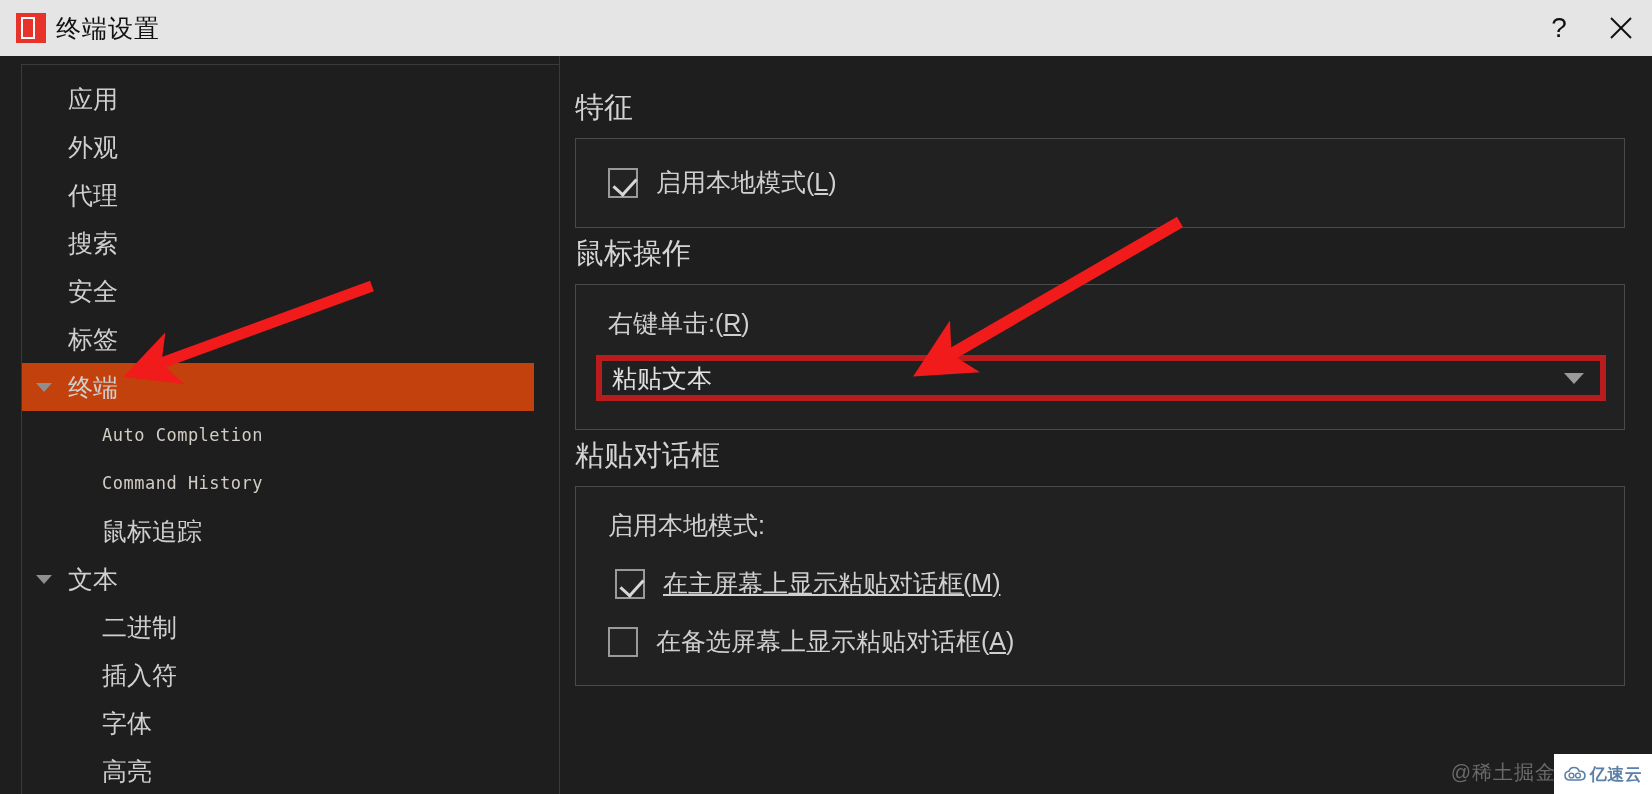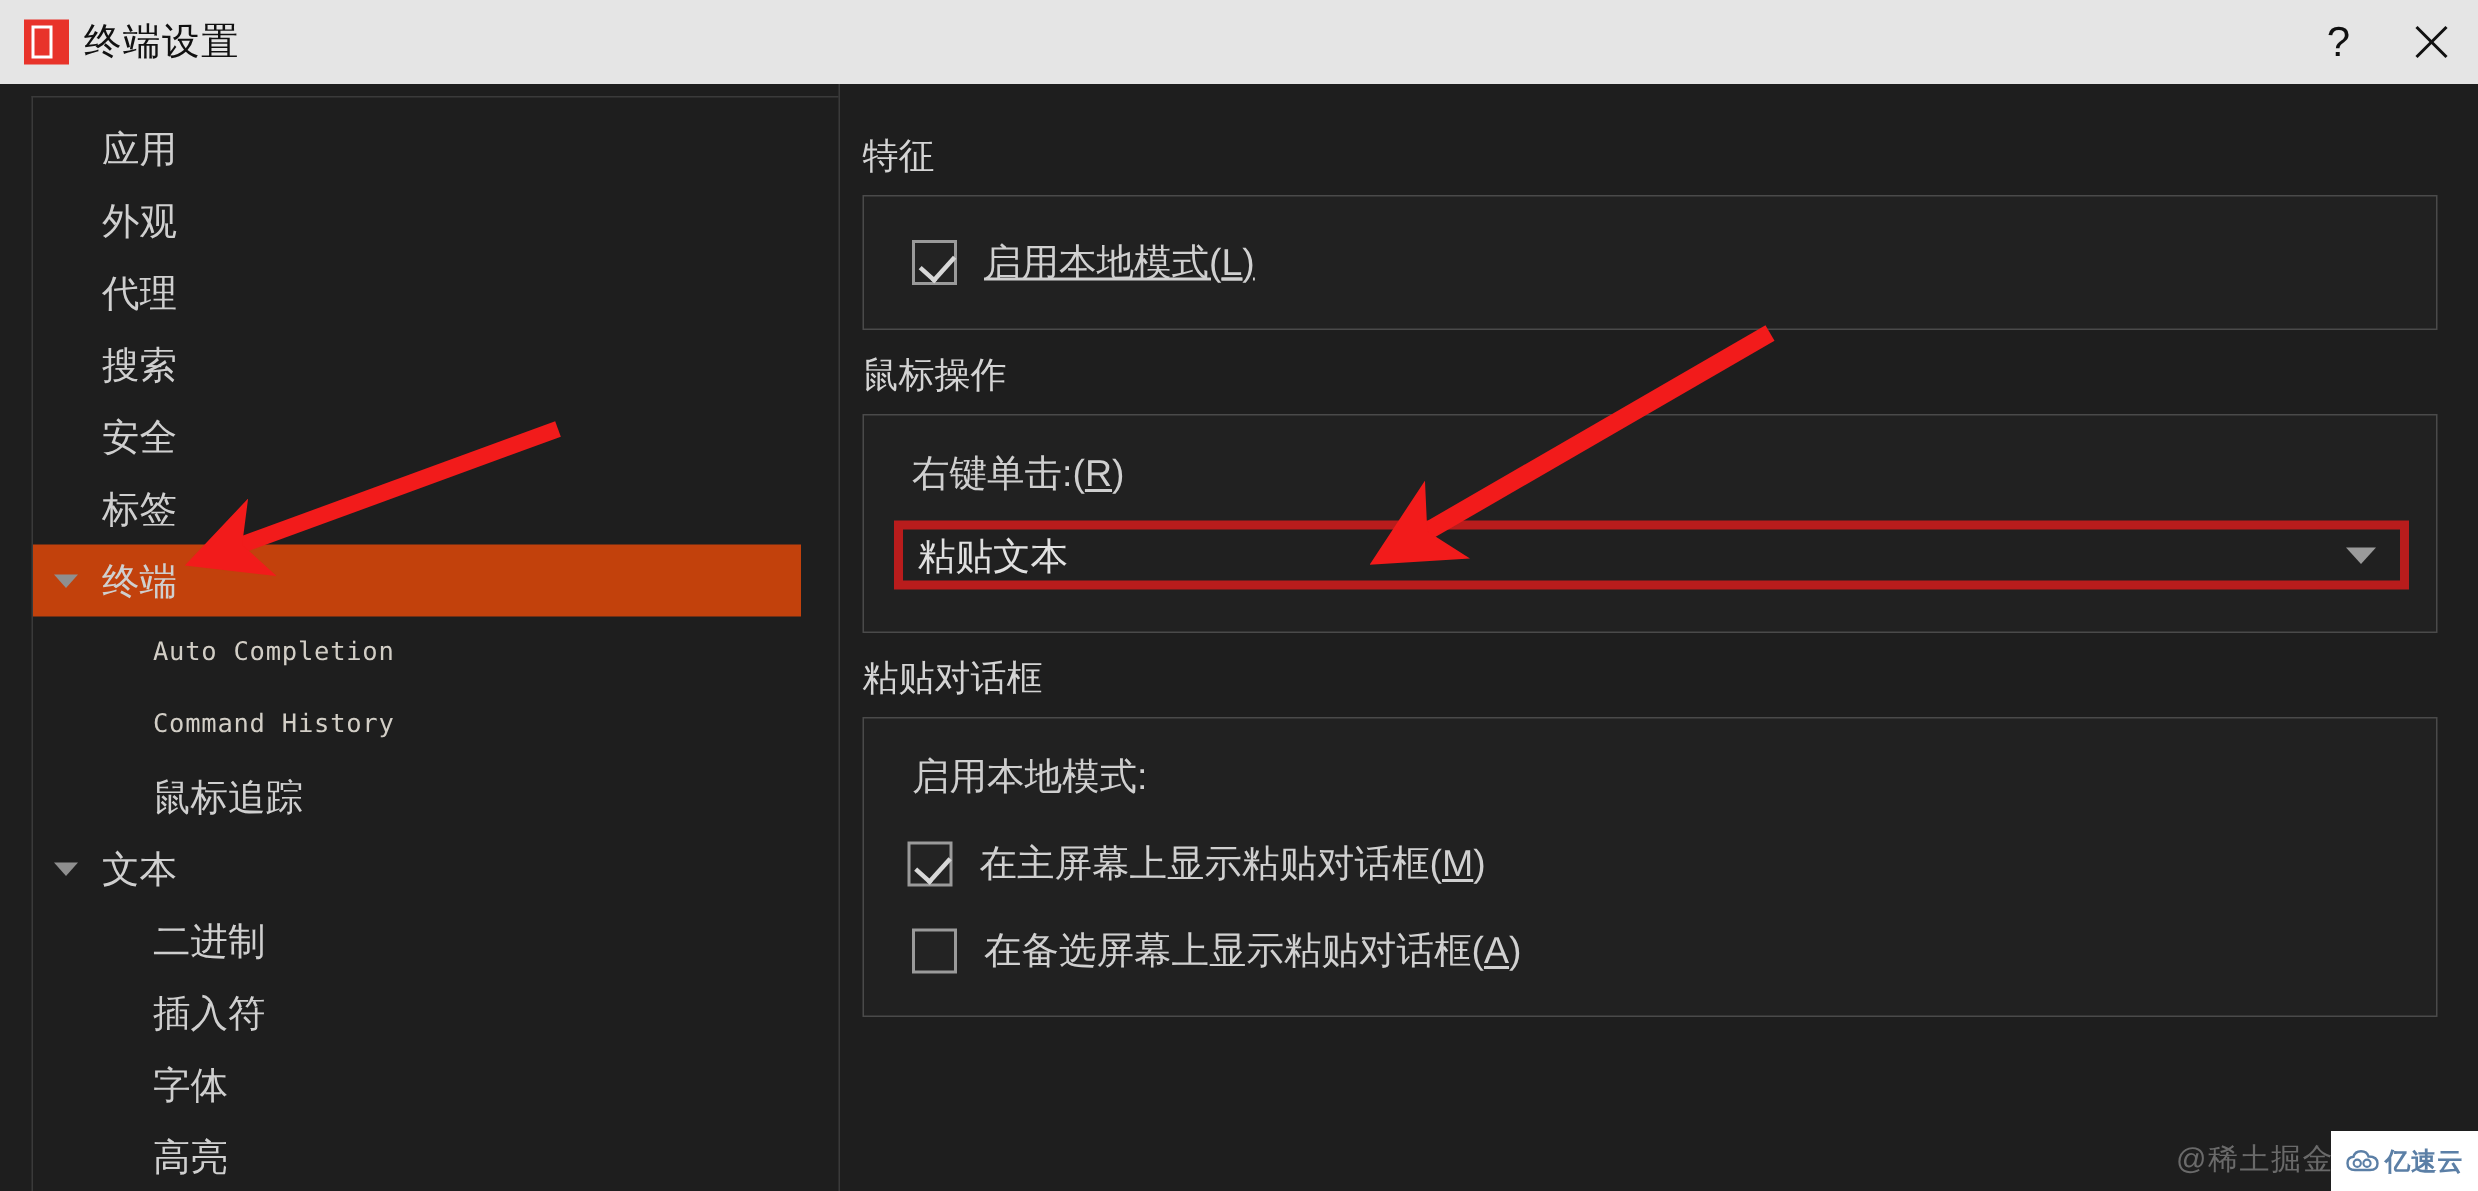--- a/index.html
+++ b/index.html
@@ -118,21 +118,21 @@
   
   .main {
     position: absolute;
     left: 561px; top: 0;
     width: 1091px; height: 738px;
     background: #1e1e1e;
     overflow: hidden;
   }
   .section-title {
     color: #d4d4d4;
-    font-size: 24px;
+    font-size: 29px;
     margin-left: 0px;
   }
   .groupbox {
     border: 1px solid #4a4a4a;
     background: #212121;
     margin-top: 10px;
   }
   .row {
     display: flex;
     align-items: center;
@@ -291,41 +291,41 @@
       </div>
   </div>
 
   <div class="main">
 
     <div style="position:absolute; left:14px; top:32px; width:1050px;">
       <div class="section-title">特征</div>
       <div class="groupbox" style="height:90px; position:relative;">
         <div class="row" style="position:absolute; left:32px; top:27px;">
           <div class="checkbox checked"></div>
-          <span style="margin-left:18px;text-decoration:underline;"><span>启用本地模式(</span><span class="mn">L</span><span>)</span></span>
+          <span style="margin-left:18px;"><span>启用本地模式(</span><span class="mn">L</span><span>)</span></span>
         </div>
       </div>
     </div>
 
     <div style="position:absolute; left:14px; top:178px; width:1050px;">
       <div class="section-title">鼠标操作</div>
       <div class="groupbox" style="height:146px; position:relative;">
         <div style="position:absolute; left:32px; top:22px; color:#cfcfcf; font-size:25px;"><span>右键单击:(</span><span class="mn">R</span><span>)</span></div>
         <div class="combo" style="position:absolute; left:20px; top:70px; width:1010px;">
           <span class="combo-value">粘贴文本</span>
           <span class="chev"></span>
         </div>
       </div>
     </div>
 
     <div style="position:absolute; left:14px; top:380px; width:1050px;">
       <div class="section-title">粘贴对话框</div>
       <div class="groupbox" style="height:200px; position:relative;">
         <div style="position:absolute; left:32px; top:22px; color:#cfcfcf; font-size:25px;">启用本地模式:</div>
-        <div class="row" style="position:absolute; left:29px; top:80px;">
+        <div class="row" style="position:absolute; left:39px; top:80px;text-decoration:underline;">
           <div class="checkbox checked"></div>
           <span style="margin-left:18px;"><span>在主屏幕上显示粘贴对话框(</span><span class="mn">M</span><span>)</span></span>
         </div>
         <div class="row" style="position:absolute; left:32px; top:138px;">
           <div class="checkbox"></div>
           <span style="margin-left:18px;"><span>在备选屏幕上显示粘贴对话框(</span><span class="mn">A</span><span>)</span></span>
         </div>
       </div>
     </div>
 

